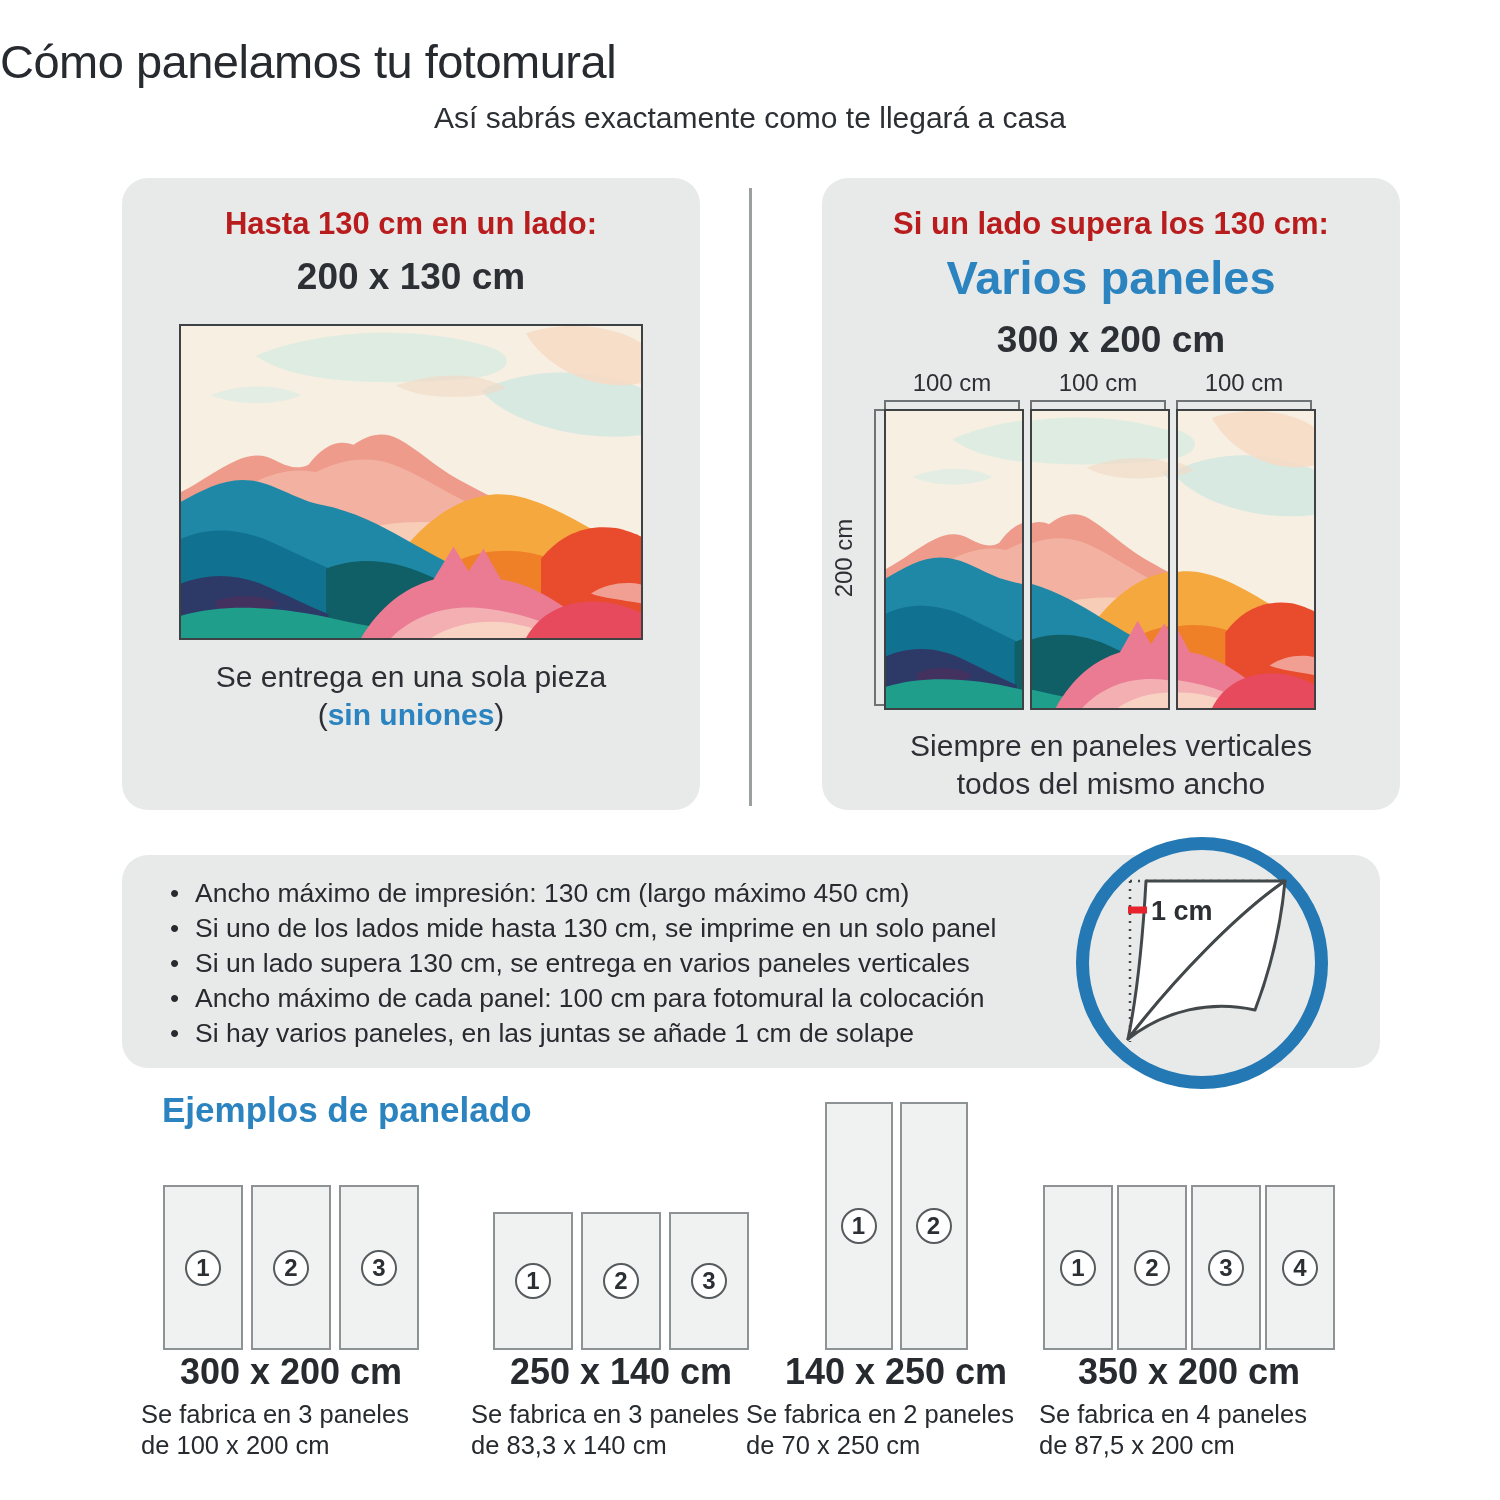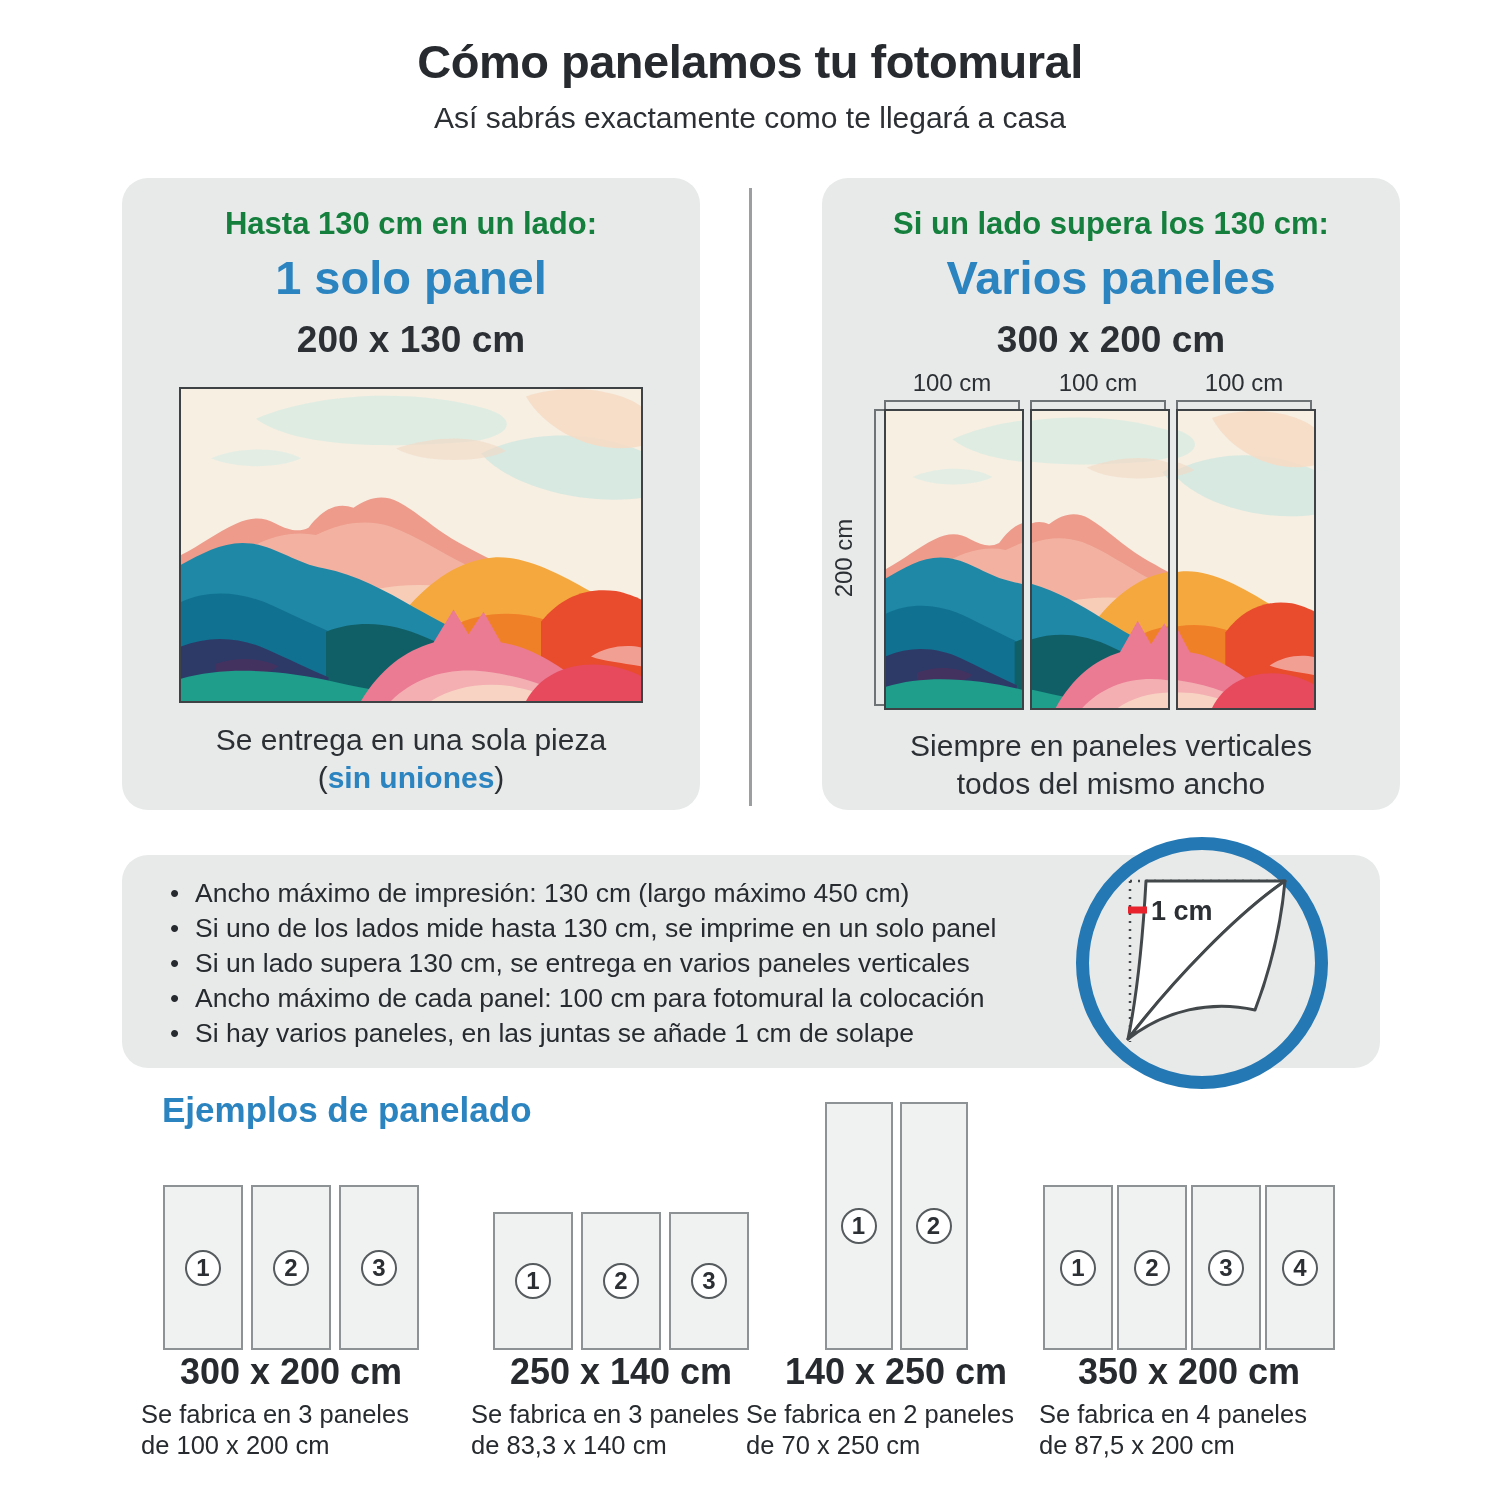--- a/index.html
+++ b/index.html
@@ -4,28 +4,28 @@
 <style>
   html,body{margin:0;padding:0;}
   body{
     width:1500px;height:1500px;position:relative;background:#ffffff;
     font-family:"Liberation Sans","DejaVu Sans",sans-serif;color:#2c3034;
     overflow:hidden;
   }
   .abs{position:absolute;}
 
   
-  .page-title{left:0;right:0;top:34px;text-align:center;font-size:47px;font-weight:700;letter-spacing:-0.5px;color:#272b2f;}
+  .page-title{left:0;right:0;top:34px;text-align:left;font-size:47px;font-weight:400;letter-spacing:-0.5px;color:#272b2f;}
   .page-subtitle{left:0;right:0;top:101px;text-align:center;font-size:30px;font-weight:400;color:#2c3034;}
 
   
   .card{background:#e8eaea;border-radius:26px;width:578px;height:632px;top:178px;text-align:center;}
   .card-left{left:122px;}
   .card-right{left:822px;}
-  .card-condition{margin-top:28px;font-size:31px;font-weight:700;color:#15803d;}
+  .card-condition{margin-top:28px;font-size:31px;font-weight:700;color:#b91c1c;}
   .card-headline{margin-top:8px;font-size:47px;font-weight:700;color:#2b84c0;}
   .card-size{margin-top:14px;font-size:37px;font-weight:700;color:#2c3034;}
   .divider{left:749px;top:188px;width:3px;height:618px;background:#9b9f9f;}
 
   .single-image{margin:26px auto 0 auto;width:460px;height:312px;border:2px solid #3f4245;background:#f6efe2;display:block;}
   .card-footer{margin-top:18px;font-size:30px;font-weight:500;line-height:38px;color:#2c3034;}
   .hl-blue{color:#2b84c0;font-weight:700;}
 
   
   .diagram{position:relative;margin-top:6px;height:348px;margin-left:10px;}
@@ -101,21 +101,20 @@
       <path d="M820,540 C850,520 890,515 920,522 L920,560 C880,552 845,550 820,540 Z" fill="#f4b4ac" opacity="0.8"></path>
     </g>
   </defs>
 </svg>
 
 <div class="abs page-title">Cómo panelamos tu fotomural</div>
 <div class="abs page-subtitle">Así sabrás exactamente como te llegará a casa</div>
 
 <div class="abs card card-left">
   <div class="card-condition">Hasta 130 cm en un lado:</div>
-  <div class="card-headline">1 solo panel</div>
   <div class="card-size">200 x 130 cm</div>
   <svg class="single-image" viewBox="0 0 920 630" preserveAspectRatio="none">
       <use href="#art"></use>
     </svg>
   <div class="card-footer">
     <span>Se entrega en una sola pieza</span><br>
     <span>(</span><span class="hl-blue">sin uniones</span><span>)</span>
   </div>
 </div>
 

